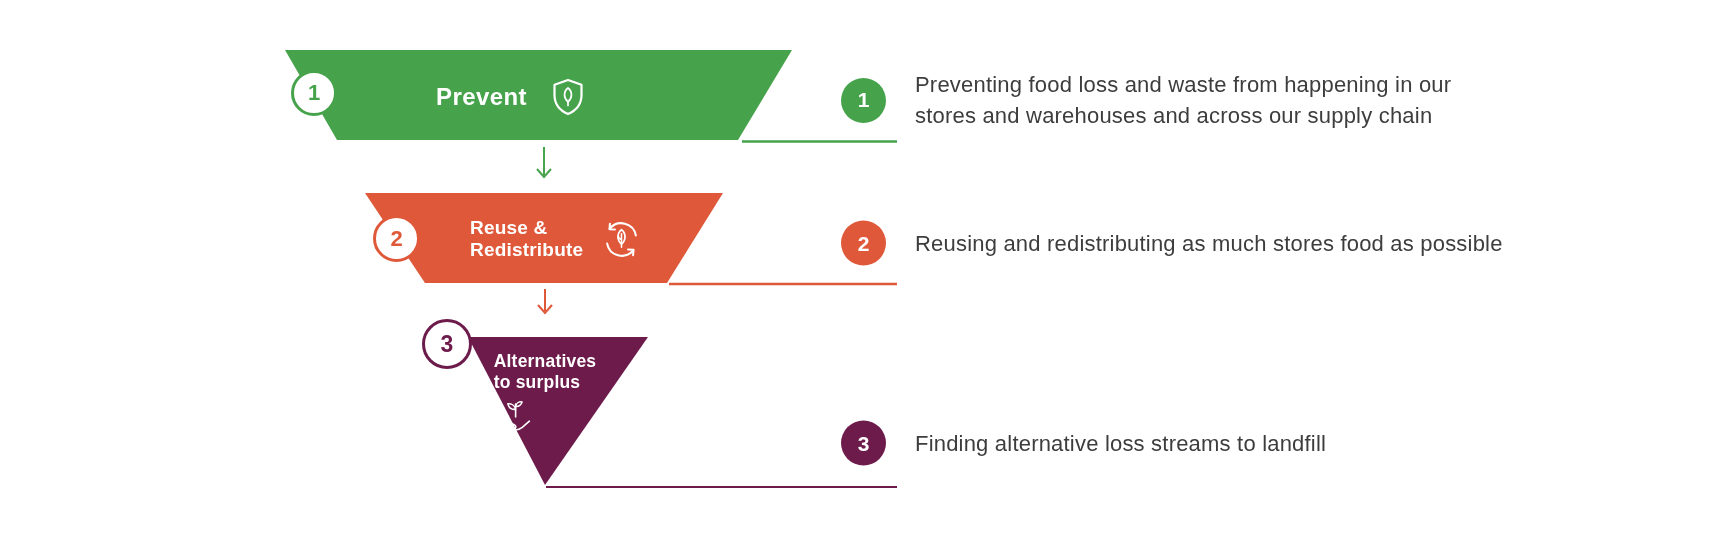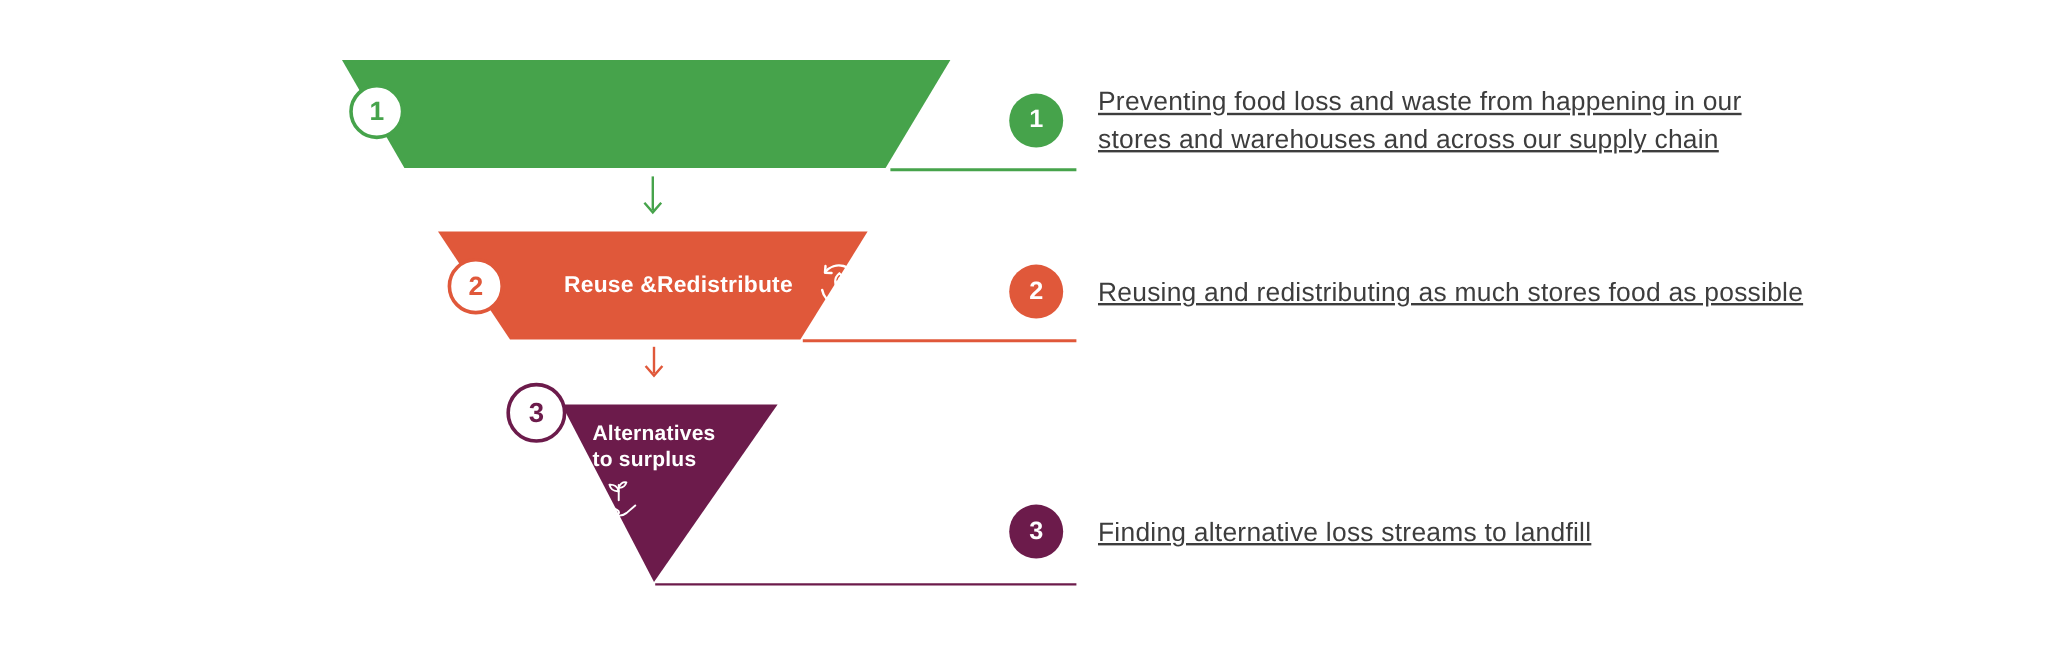--- a/index.html
+++ b/index.html
@@ -39,21 +39,21 @@
   .stage2-label-row {
     position: absolute;
     left: 470px;
     top: 217px;
     display: flex;
     align-items: center;
     gap: 18px;
   }
   .stage2-lines {
     display: flex;
-    flex-direction: row;
+    flex-direction: column;
     color: #ffffff;
     font-size: 19px;
     font-weight: 700;
     line-height: 22px;
     letter-spacing: 0.2px;
   }
   .stage3-block {
     position: absolute;
     left: 545px;
     top: 351px;
@@ -111,21 +111,20 @@
   }
   .legend-badge.g { background: #46A34B; }
   .legend-badge.o { background: #E0583A; }
   .legend-badge.p { background: #6C1B4B; }
   .legend-text {
     width: 600px;
     color: #3D3D3D;
     font-size: 22px;
     line-height: 31px;
     letter-spacing: 0.2px;
-    text-decoration: underline;
   }
   .icon-wrap { display: block; line-height: 0; }
 </style>
 </head>
 <body>
 
 <div class="canvas">
 
   <svg class="diagram-svg" width="1720" height="540" viewBox="0 0 1720 540">
 
@@ -141,20 +140,30 @@
       <line x1="544" y1="147" x2="544" y2="175" stroke-width="2" stroke="#46A34B"></line>
       <polyline points="537,169 544,177 551,169" fill="none" stroke-width="2" stroke="#46A34B"></polyline>
     </g>
 
     <g>
       <line x1="545" y1="289" x2="545" y2="311" stroke-width="2" stroke="#E0583A"></line>
       <polyline points="538,305 545,313 552,305" fill="none" stroke-width="2" stroke="#E0583A"></polyline>
     </g>
   </svg>
 
+  <div class="stage1-label-row">
+    <span class="stage-title">Prevent</span>
+    <span class="icon-wrap">
+      <svg width="34" height="40" viewBox="0 0 34 40" fill="none">
+        <path d="M17 3 L30.5 7.8 V18 C30.5 27.6 25 33.6 17 37 C9 33.6 3.5 27.6 3.5 18 V7.8 Z" stroke="#FFFFFF" stroke-width="2.2" stroke-linejoin="round"></path>
+        <path d="M17 11 C21.6 14.6 21.6 21 17 25 C12.4 21 12.4 14.6 17 11 Z" stroke="#FFFFFF" stroke-width="1.7"></path>
+        <path d="M17 25 V28.5" stroke="#FFFFFF" stroke-width="1.7" stroke-linecap="round"></path>
+      </svg>
+    </span>
+  </div>
 
   <div class="stage2-label-row">
     <span class="stage2-lines">
       <span>Reuse &amp;</span>
       <span>Redistribute</span>
     </span>
     <span class="icon-wrap">
       <svg width="41" height="41" viewBox="0 0 40 40" fill="none">
         <path d="M34 16 A14.5 14.5 0 0 0 8.5 9.5" stroke="#FFFFFF" stroke-width="2" stroke-linecap="round"></path>
         <polyline points="8.7,4.6 8.3,10 13.6,10.2" stroke="#FFFFFF" stroke-width="2" stroke-linecap="round" stroke-linejoin="round" fill="none"></polyline>

